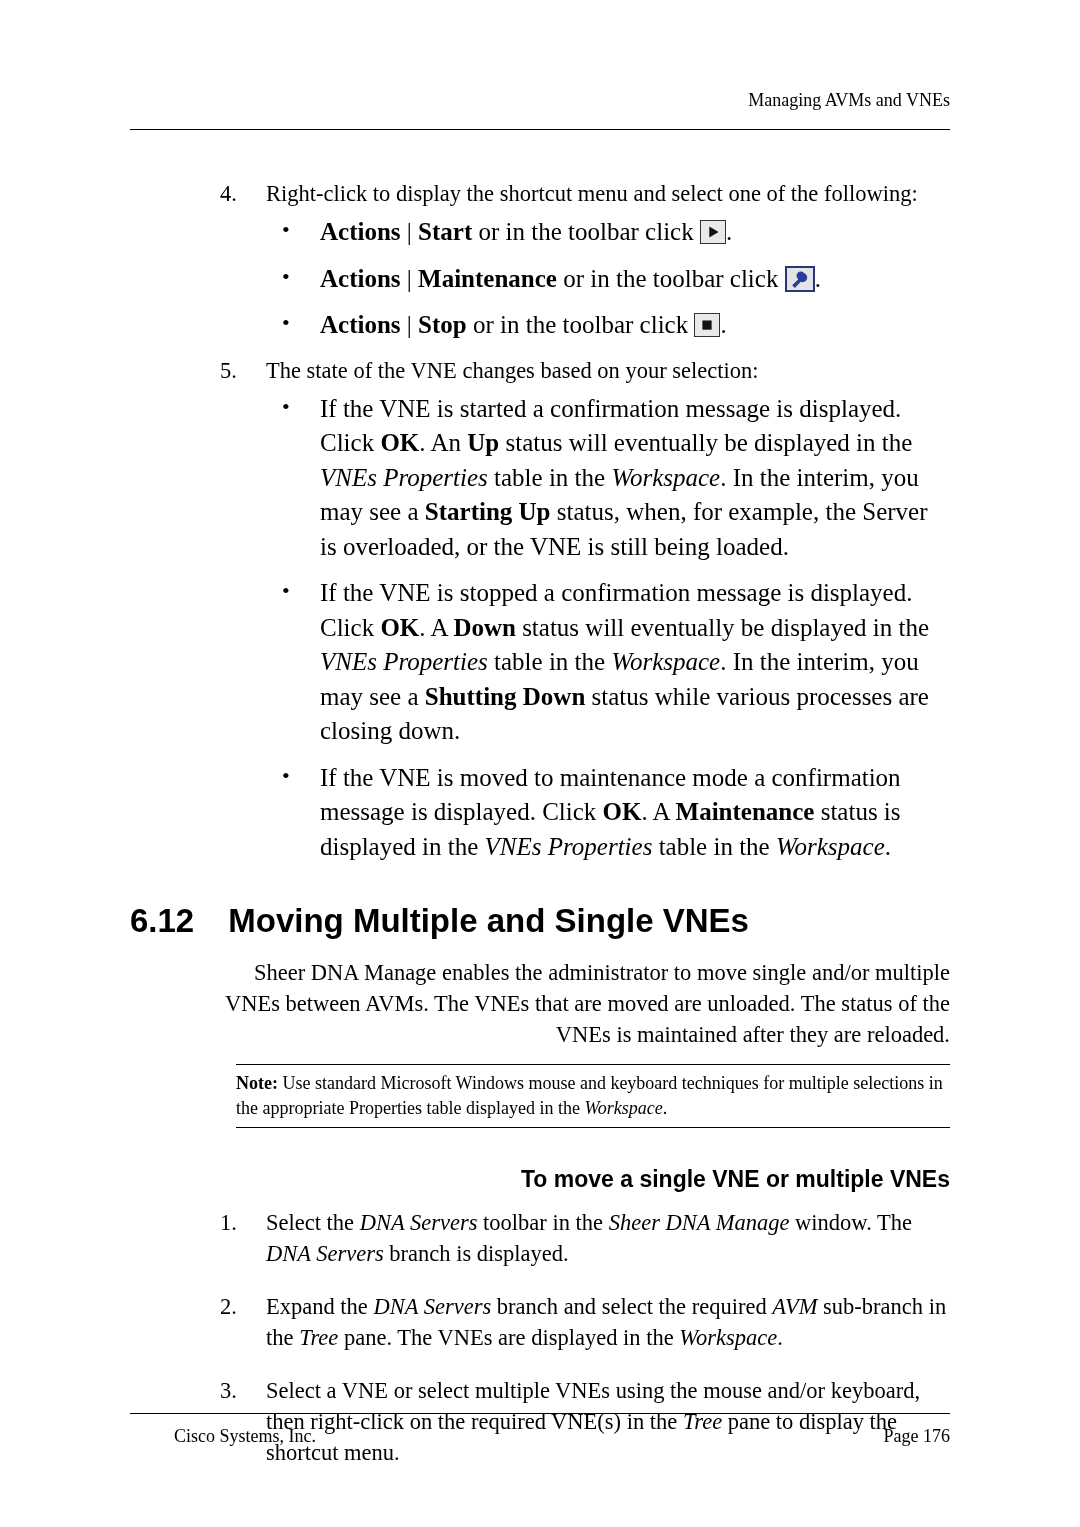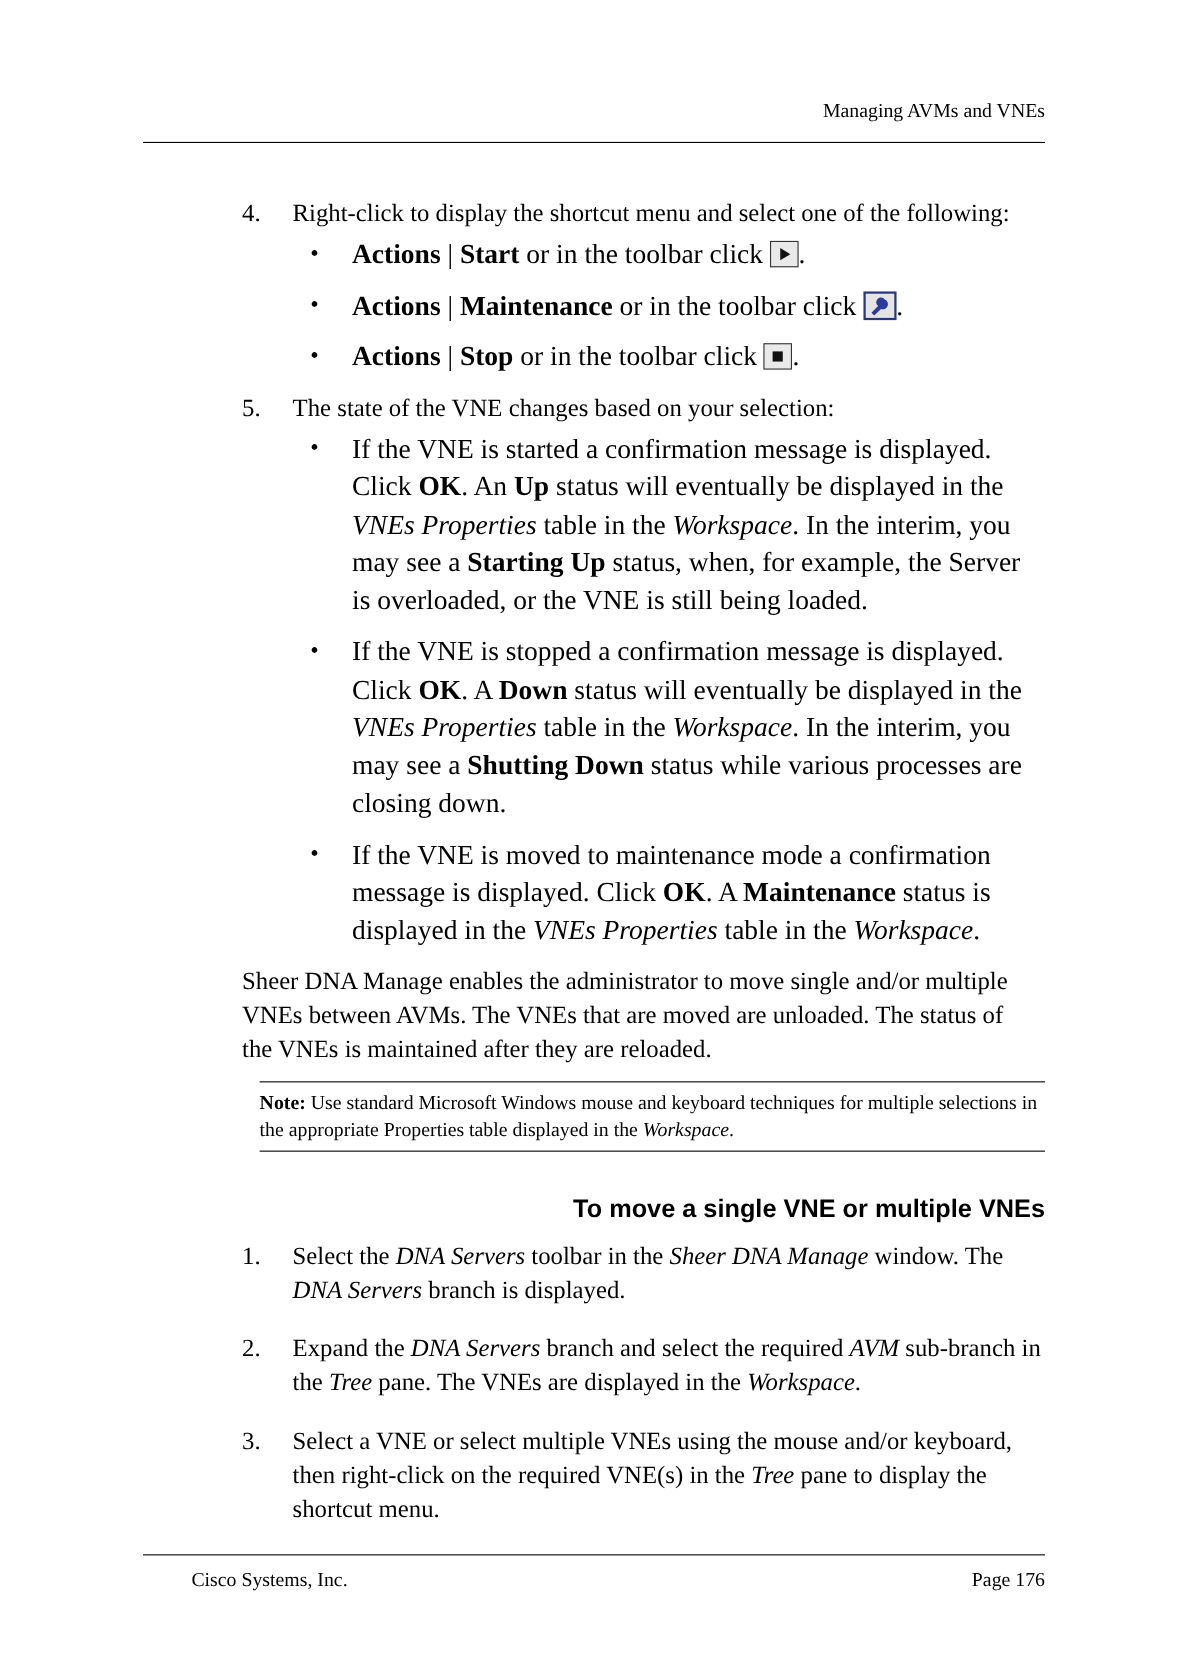--- a/index.html
+++ b/index.html
@@ -91,21 +91,22 @@
     font-size: 33px;
     margin: 36px 0 16px 0;
     display: flex;
     gap: 34px;
     line-height: 1.25;
   }
   h2.section-head .secno { flex: 0 0 auto; }
   .body-para {
     font-size: 22.5px;
     line-height: 1.38;
-    margin: 0 16px 14px 0;
+    margin: 0 0 14px 0;
+    text-align: right;
   }
   .note-block {
     border-top: 1.5px solid #000;
     border-bottom: 1.5px solid #000;
     padding: 6px 0;
     margin: 6px 0 38px 16px;
     font-size: 18px;
     line-height: 1.38;
   }
   .sub-head {
@@ -190,20 +191,24 @@
             <span>If the VNE is stopped a confirmation message is displayed. Click </span><span class="b">OK</span><span>. A </span><span class="b">Down</span><span> status will eventually be displayed in the </span><span class="i">VNEs Properties</span><span> table in the </span><span class="i">Workspace</span><span>. In the interim, you may see a </span><span class="b">Shutting Down</span><span> status while various processes are closing down.</span>
           </li>
           <li>
             <span>If the VNE is moved to maintenance mode a confirmation message is displayed. Click </span><span class="b">OK</span><span>. A </span><span class="b">Maintenance</span><span> status is displayed in the </span><span class="i">VNEs Properties</span><span> table in the </span><span class="i">Workspace</span><span>.</span>
           </li>
         </ul>
       </li>
     </ol>
   </div>
 
+  <h2 class="section-head">
+    <span class="secno">6.12</span>
+    <span>Moving Multiple and Single VNEs</span>
+  </h2>
 
   <div class="content-block">
     <p class="body-para">Sheer DNA Manage enables the administrator to move single and/or multiple VNEs between AVMs. The VNEs that are moved are unloaded. The status of the VNEs is maintained after they are reloaded.</p>
 
     <div class="note-block">
       <span class="b">Note:</span><span> Use standard Microsoft Windows mouse and keyboard techniques for multiple selections in the appropriate Properties table displayed in the </span><span class="i">Workspace</span><span>.</span>
     </div>
 
     <div class="sub-head">To move a single VNE or multiple VNEs</div>
 

